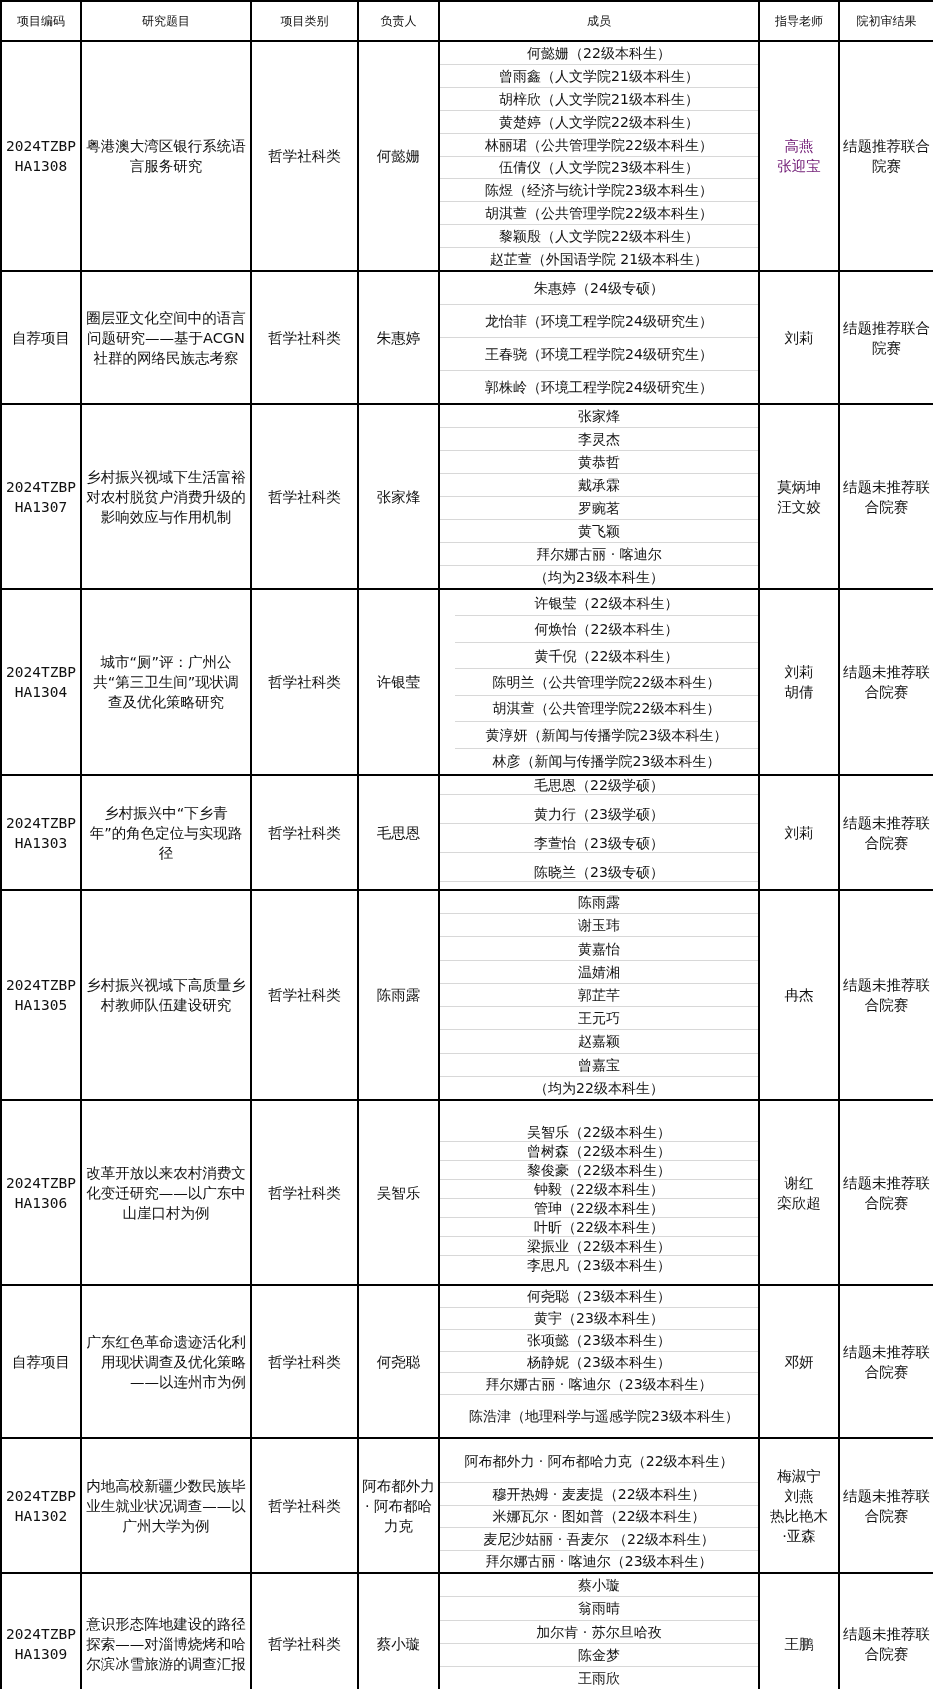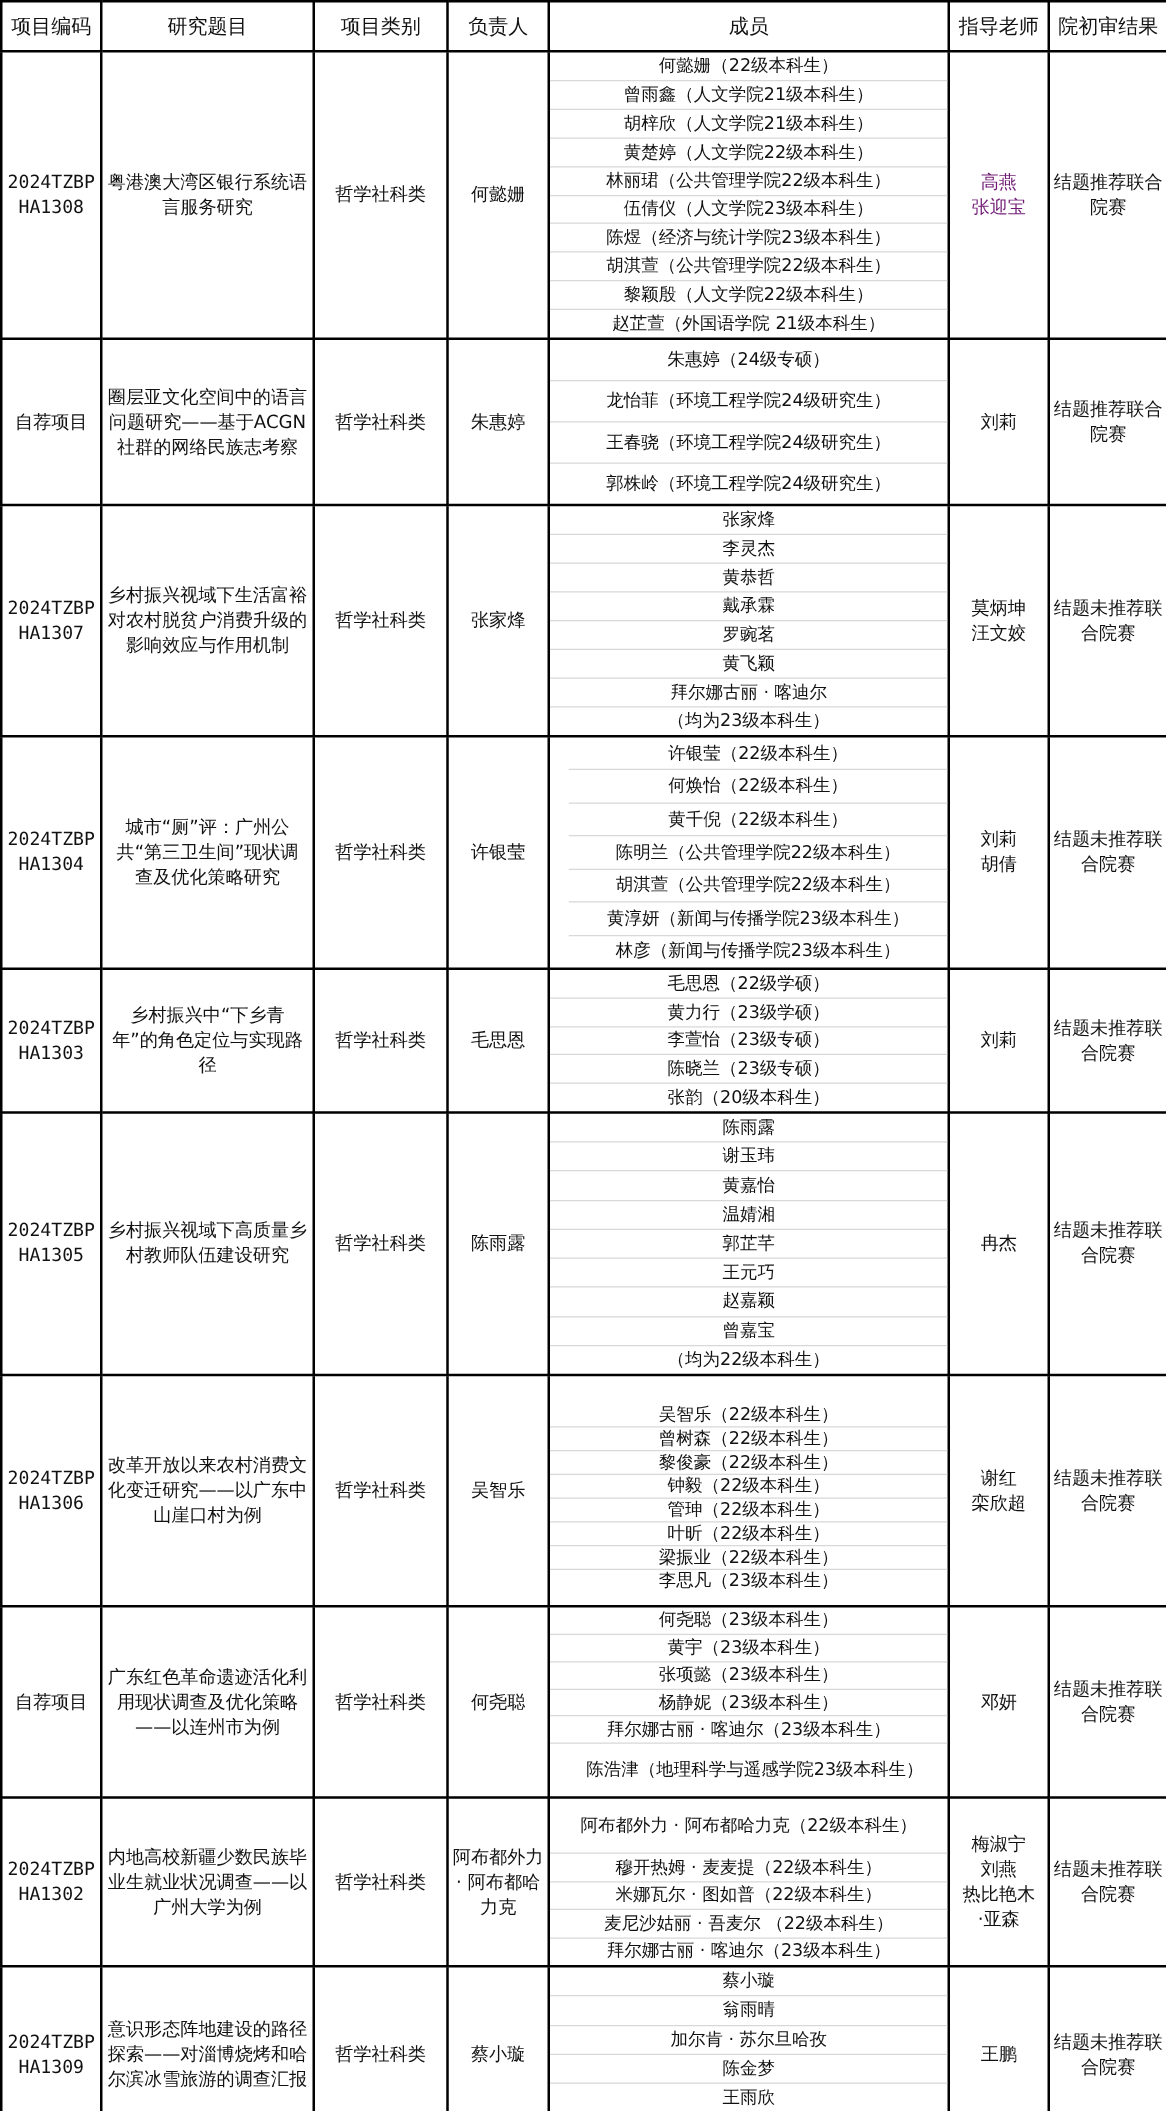--- a/index.html
+++ b/index.html
@@ -8,30 +8,30 @@
   table.main td, table.main th {
     border: 2px solid #000;
     padding: 0;
     font-weight: normal;
     font-size: 14.5px;
     line-height: 20px;
     vertical-align: middle;
     text-align: center;
     overflow: hidden;
   }
-  table.main tr.head th { height: 38px; font-size: 16px; margin-left: 48px; }
+  table.main tr.head th { height: 38px; font-size: 12px; margin-left: 48px; }
   .c-code { width: 80px; font-size: 14px; }
   .c-title { width: 170px; }
   .c-cat { width: 107px; }
   .c-lead { width: 81px; }
   .c-mem { width: 320px; }
   .c-adv { width: 80px; }
   .c-res { width: 95px; }
   td.title { text-align: left; padding: 0 4px !important; font-size: 14.5px; line-height: 20.5px; }
-  td.title.centered { text-align: center; }
+  td.title.centered { text-align: right; }
   td.code { font-family: "DejaVu Sans Mono", "Liberation Mono", monospace; font-size: 13px; line-height: 20px; }
   .members { display: flex; flex-direction: column; height: 100%; }
   .member { flex: 1; display: flex; align-items: center; justify-content: center; border-bottom: 1px solid #d8d8d8; font-size: 14px; line-height: 18px; padding: 0 6px; text-align: center; }
   .member:last-child { border-bottom: none; }
   td.mem-cell { height: 100%; }
   .adv-gray { color: #701a75; font-family: "DejaVu Serif", "Liberation Serif", serif; font-size: 15px; }
   .multi { white-space: pre-line; }
 </style>
 </head>
 <body>
@@ -141,21 +141,21 @@
 胡倩</td>
         <td>结题未推荐联合院赛</td>
       </tr>
       <tr style="height: 115px;">
         <td class="code multi">2024TZBP
 HA1303</td>
         <td class="title">乡村振兴中“下乡青年”的角色定位与实现路径</td>
         <td>哲学社科类</td>
         <td class="multi">毛思恩</td>
         <td class="mem-cell">
-          <div class="members" style="height: 113px;">
+          <div class="members" style="height: 113px; gap: 10px;">
             <div class="member">毛思恩（22级学硕）</div>
             <div class="member">黄力行（23级学硕）</div>
             <div class="member">李萱怡（23级专硕）</div>
             <div class="member">陈晓兰（23级专硕）</div>
             <div class="member">张韵（20级本科生）</div>
           </div>
         </td>
         <td class="multi">刘莉</td>
         <td>结题未推荐联合院赛</td>
       </tr>

